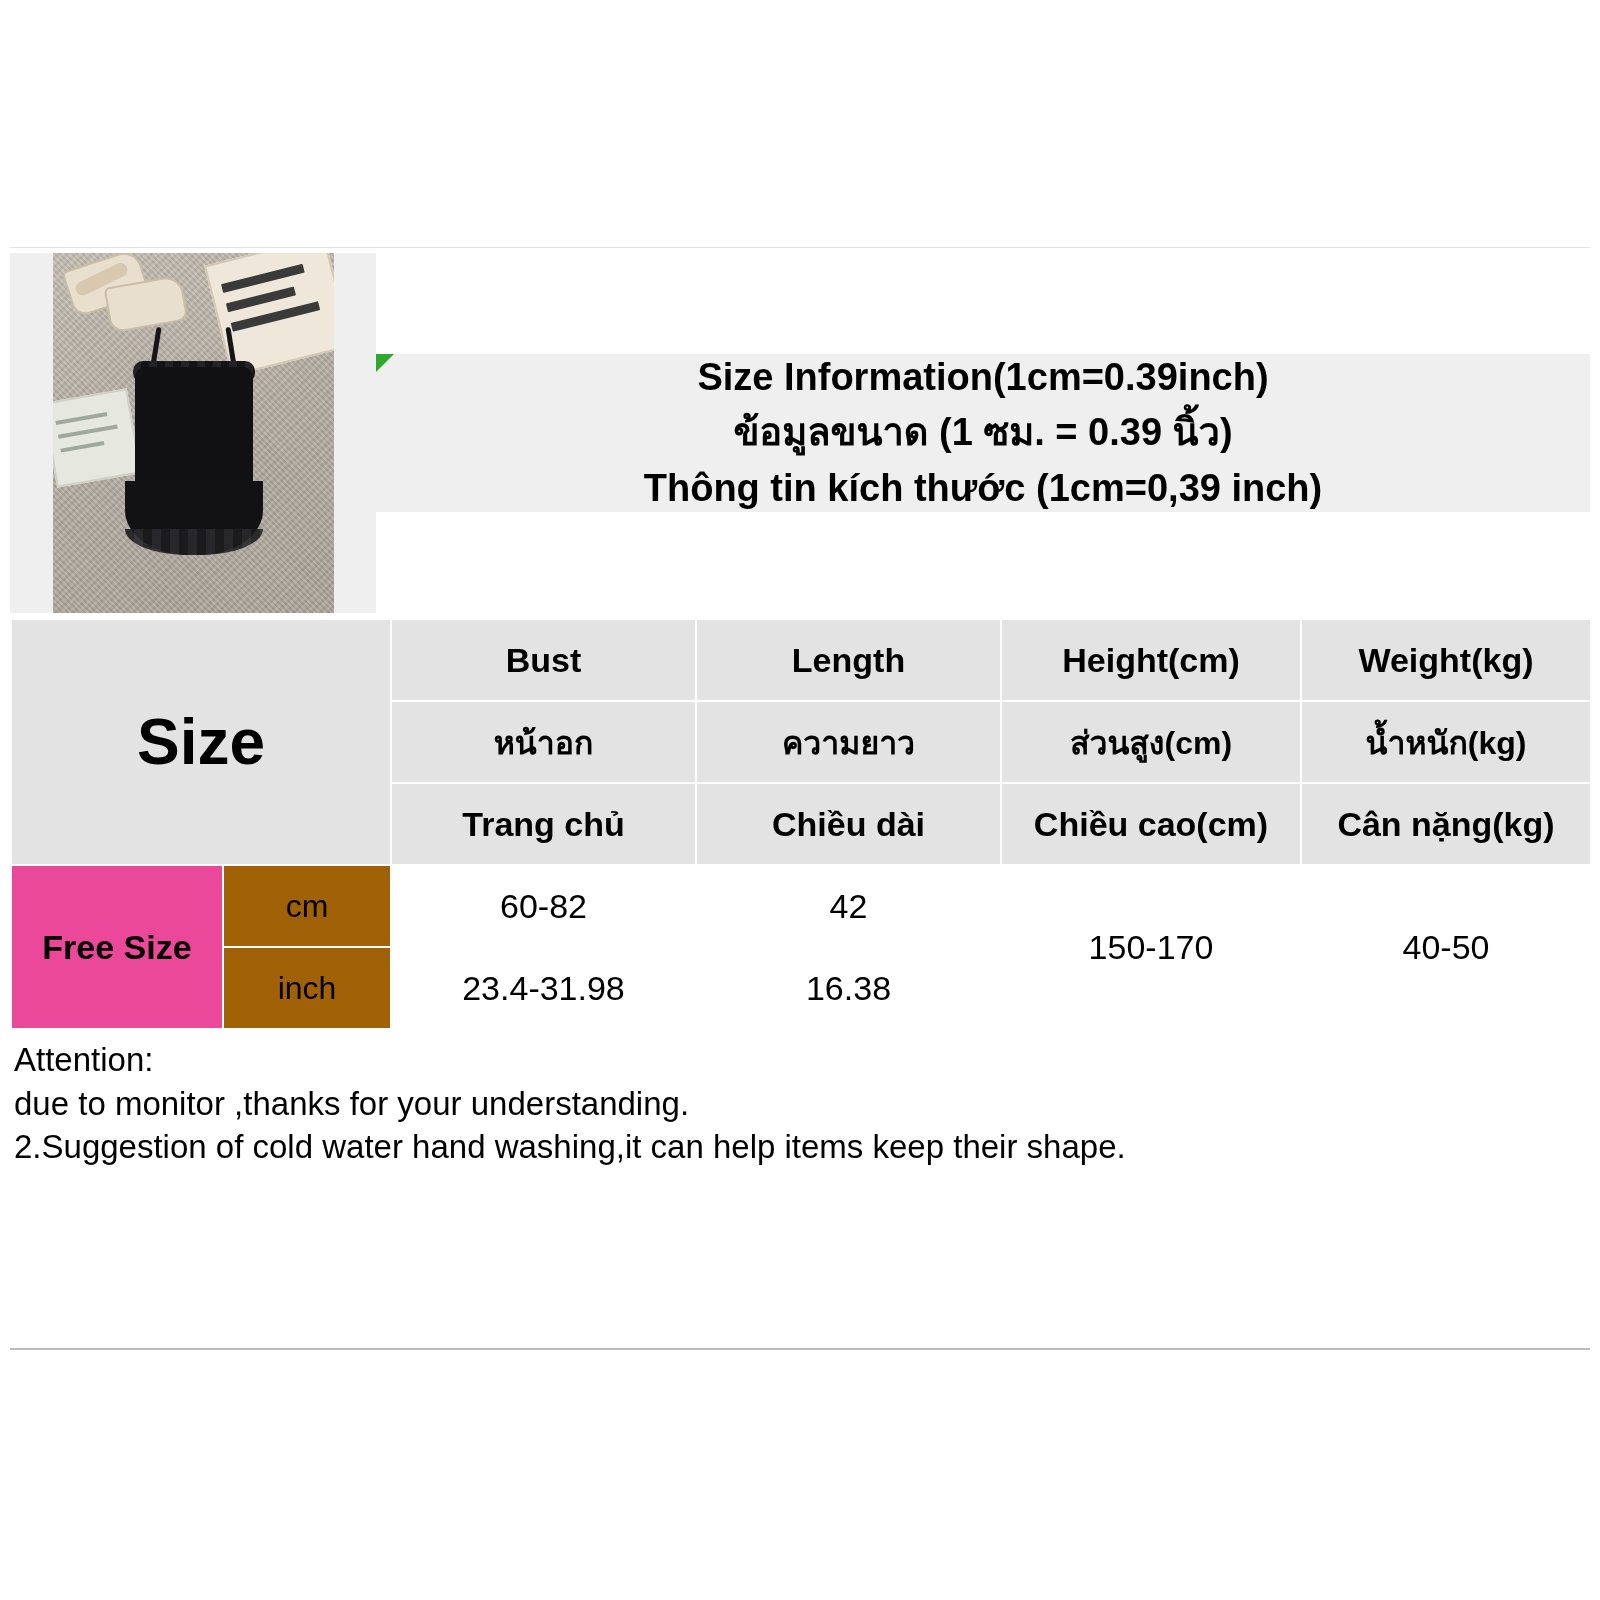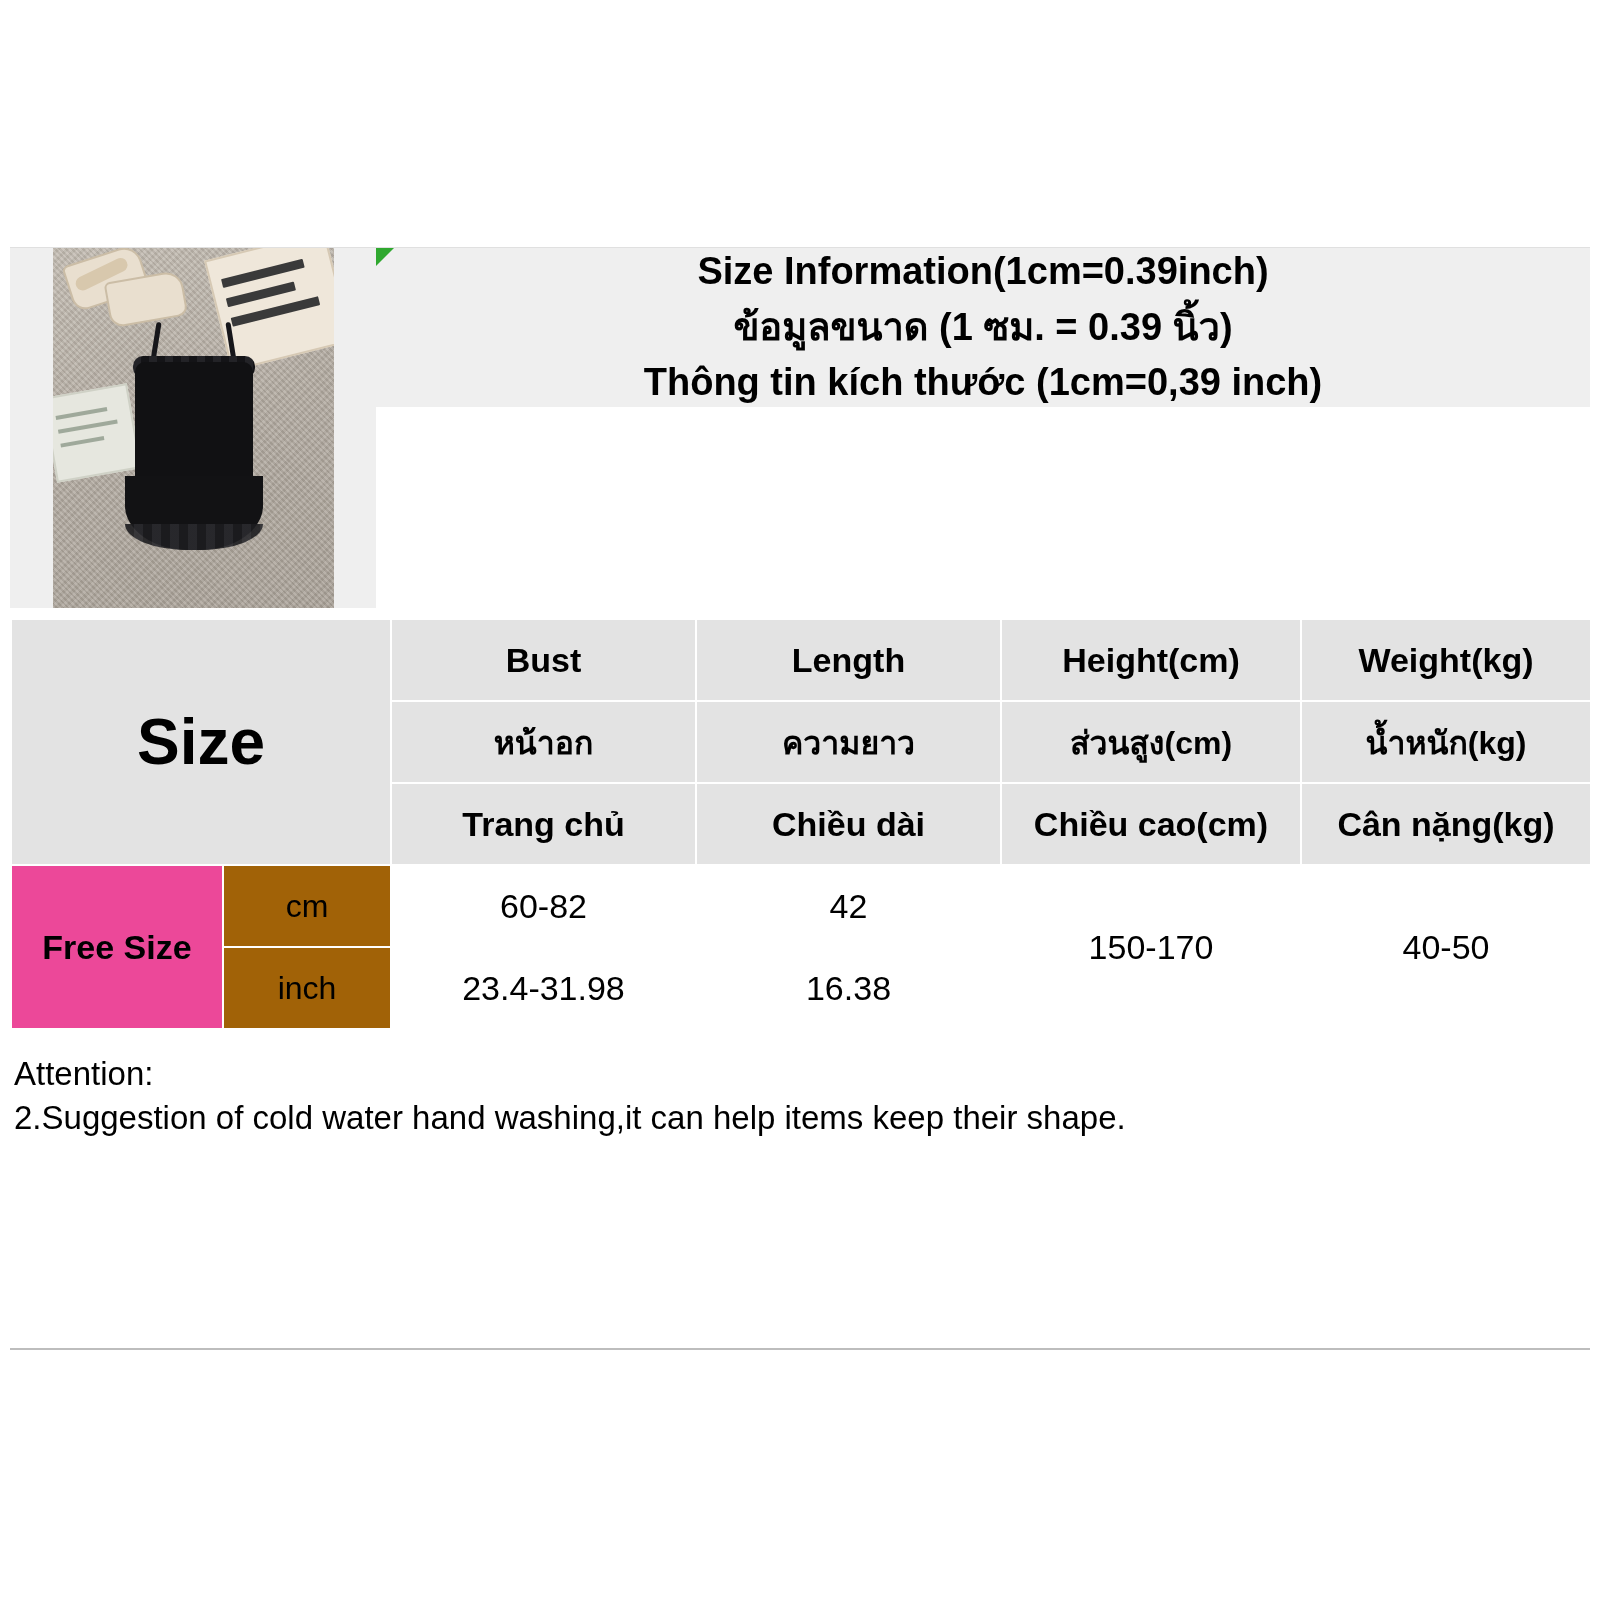--- a/index.html
+++ b/index.html
@@ -26,21 +26,21 @@
     position: absolute;
     left: 10px;
     top: 248px;
     width: 1580px;
     background: #ffffff;
   }
 
   
   .header-band {
     display: flex;
-    align-items: flex-start;
+    align-items: center;
     height: 370px;
   }
   .photo-cell {
     width: 366px;
     background: #efefef;
     display: flex;
     align-items: center;
     justify-content: center;
     overflow: hidden;
   }
@@ -223,21 +223,21 @@
   }
   .col-size { width: 212px; }
   .col-unit { width: 168px; }
   .col-bust { width: 305px; }
   .col-length { width: 305px; }
   .col-height { width: 300px; }
   .col-weight { width: 290px; }
 
   
   .attention {
-    margin-top: 22px;
+    margin-top: 8px;
     padding: 0 4px;
     font-size: 33px;
     line-height: 1.32;
   }
   .attention p { margin: 0; }
 
   .bottom-rule {
     position: absolute;
     left: 10px;
     top: 1348px;
@@ -342,19 +342,20 @@
         <tr>
           <td class="unit-cell">inch</td>
           <td class="val">23.4-31.98</td>
           <td class="val">16.38</td>
         </tr>
       </tbody>
     </table>
 
     <div class="attention">
       <p>Attention:</p>
+      <p>due to monitor ,thanks for your understanding.</p>
       <p>2.Suggestion of cold water hand washing,it can help items keep their shape.</p>
     </div>
 
   </div>
 
   <div class="bottom-rule"></div>
 </div>
 
 </body></html>

